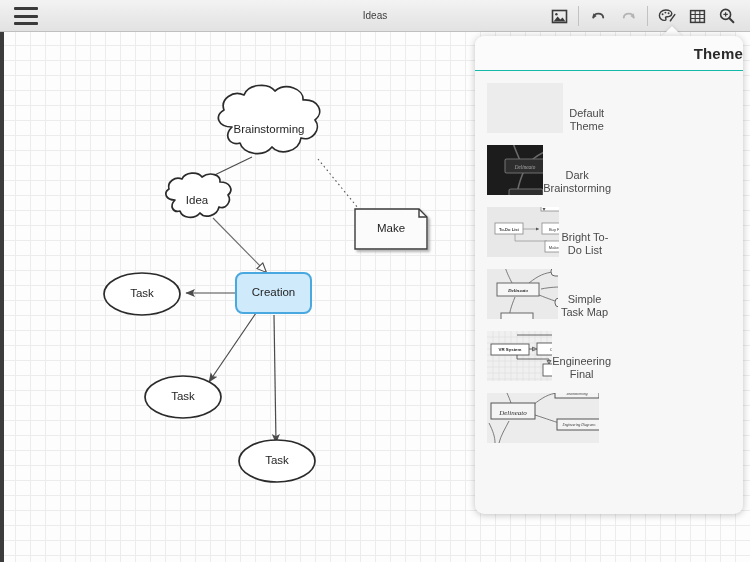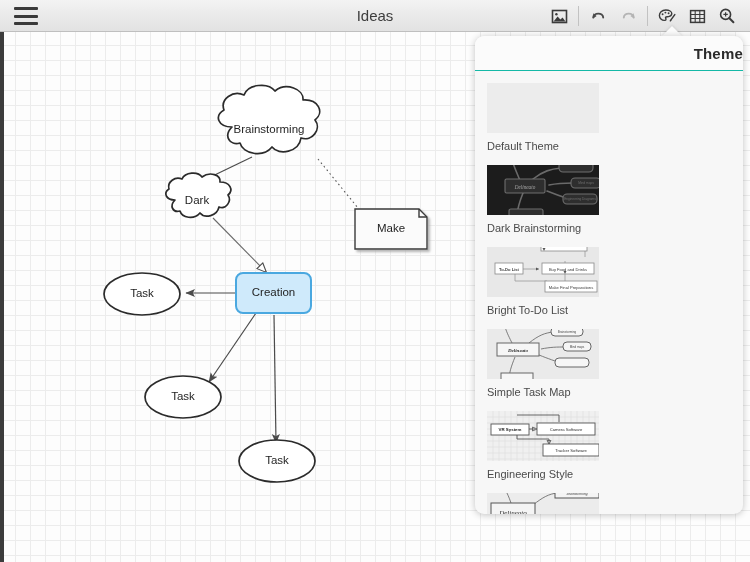--- a/index.html
+++ b/index.html
@@ -20,21 +20,21 @@
     box-sizing:border-box;
   }
   .hamburger{
     position:absolute;left:14px;top:7px;width:24px;height:18px;
     display:flex;flex-direction:column;justify-content:space-between;
     cursor:pointer;
   }
   .hamburger span{display:block;height:3px;background:#3a3a3a;border-radius:1px;}
   .doc-title{
     position:absolute;left:0;right:0;top:0;height:32px;line-height:32px;
-    text-align:center;font-size:15px;color:#3d3d3d;
+    text-align:center;font-size:10px;color:#3d3d3d;
     pointer-events:none;
   }
   .tb-right{
     position:absolute;right:8px;top:0;height:32px;display:flex;align-items:center;gap:0px;
   }
   .tb-btn{
     width:30px;height:32px;display:flex;align-items:center;justify-content:center;
     cursor:pointer;
   }
   .tb-sep{width:1px;height:20px;background:#c2c2c2;margin:0 4px;}
@@ -81,21 +81,21 @@
     height:34px;background:#fbfbfb;border-bottom:1px solid #14b8a6;
     display:flex;align-items:center;justify-content:flex-end;
   }
   .panel-title{font-size:15px;font-weight:bold;color:#2b2b2b;letter-spacing:.2px;}
   .panel-body{
     padding:12px 10px 10px 10px;
     display:flex;flex-wrap:wrap;
   }
   .theme-cell{
     width:124px;margin:0 2px 12px 2px;cursor:pointer;
-    display:flex;flex-direction:column;align-items:flex-start;
+    display:flex;flex-direction:row;align-items:flex-end;
   }
   .thumb{
     width:112px;height:50px;overflow:hidden;position:relative;
     background:#eeeeee;
   }
   .theme-name{
     margin-top:7px;font-size:11px;color:#4a4a4a;text-align:center;
     line-height:13px;
   }
   .thumb svg{display:block;width:112px;height:50px;}
@@ -225,21 +225,21 @@
       </g>
       <g>
         <ellipse cx="183" cy="365" rx="38" ry="21" fill="#ffffff" stroke="#2b2b2b" stroke-width="1.7"></ellipse>
       </g>
       <g>
         <ellipse cx="277" cy="429" rx="38" ry="21" fill="#ffffff" stroke="#2b2b2b" stroke-width="1.7"></ellipse>
       </g>
     </svg>
 
     <div class="node-label" style="left:219px;top:91px;width:100px;">Brainstorming</div>
-    <div class="node-label" style="left:167px;top:162px;width:60px;">Dark</div>
+    <div class="node-label" style="left:167px;top:162px;width:60px;">Idea</div>
     <div class="node-label" style="left:361px;top:190px;width:60px;">Make</div>
     <div class="node-label" style="left:236px;top:254px;width:75px;text-align:center;">Creation</div>
     <div class="node-label" style="left:112px;top:255px;width:60px;">Task</div>
     <div class="node-label" style="left:153px;top:358px;width:60px;">Task</div>
     <div class="node-label" style="left:247px;top:422px;width:60px;">Task</div>
   </div>
 
   <div class="canvas-left-edge"></div>
 
   <div class="panel-pointer"></div>
@@ -356,21 +356,21 @@
               <rect x="50" y="12" width="58" height="12"></rect>
               <rect x="56" y="33" width="56" height="12"></rect>
             </g>
             <text x="23" y="20.4" fill="#202020" font-size="4.4" font-family="Liberation Sans, sans-serif" font-weight="bold" text-anchor="middle">VR System</text>
             <text x="79" y="19.8" fill="#303030" font-size="4.2" font-family="Liberation Sans, sans-serif" text-anchor="middle">Camera Software</text>
             <text x="84" y="41" fill="#303030" font-size="4.2" font-family="Liberation Sans, sans-serif" text-anchor="middle">Tracker Software</text>
             <path d="M50,18 L45.5,16 L45.5,20 Z" fill="none" stroke="#555" stroke-width="0.8"></path>
             <path d="M62,33 L60,29.5 L64,29.5 Z" fill="none" stroke="#555" stroke-width="0.8"></path>
           </svg>
         </div>
-        <div class="theme-name">Engineering Style</div>
+        <div class="theme-name">Engineering Final</div>
       </div>
 
       <div class="theme-cell">
         <div class="thumb">
           <svg viewBox="0 0 112 50">
             <rect width="112" height="50" fill="#ececec"></rect>
             <g stroke="#6f6f6f" stroke-width="0.9" fill="none">
               <path d="M24,10 C22,4 20,0 18,-4"></path>
               <path d="M46,12 C56,4 62,1 70,0"></path>
               <path d="M48,22 C60,26 66,28 72,30"></path>

